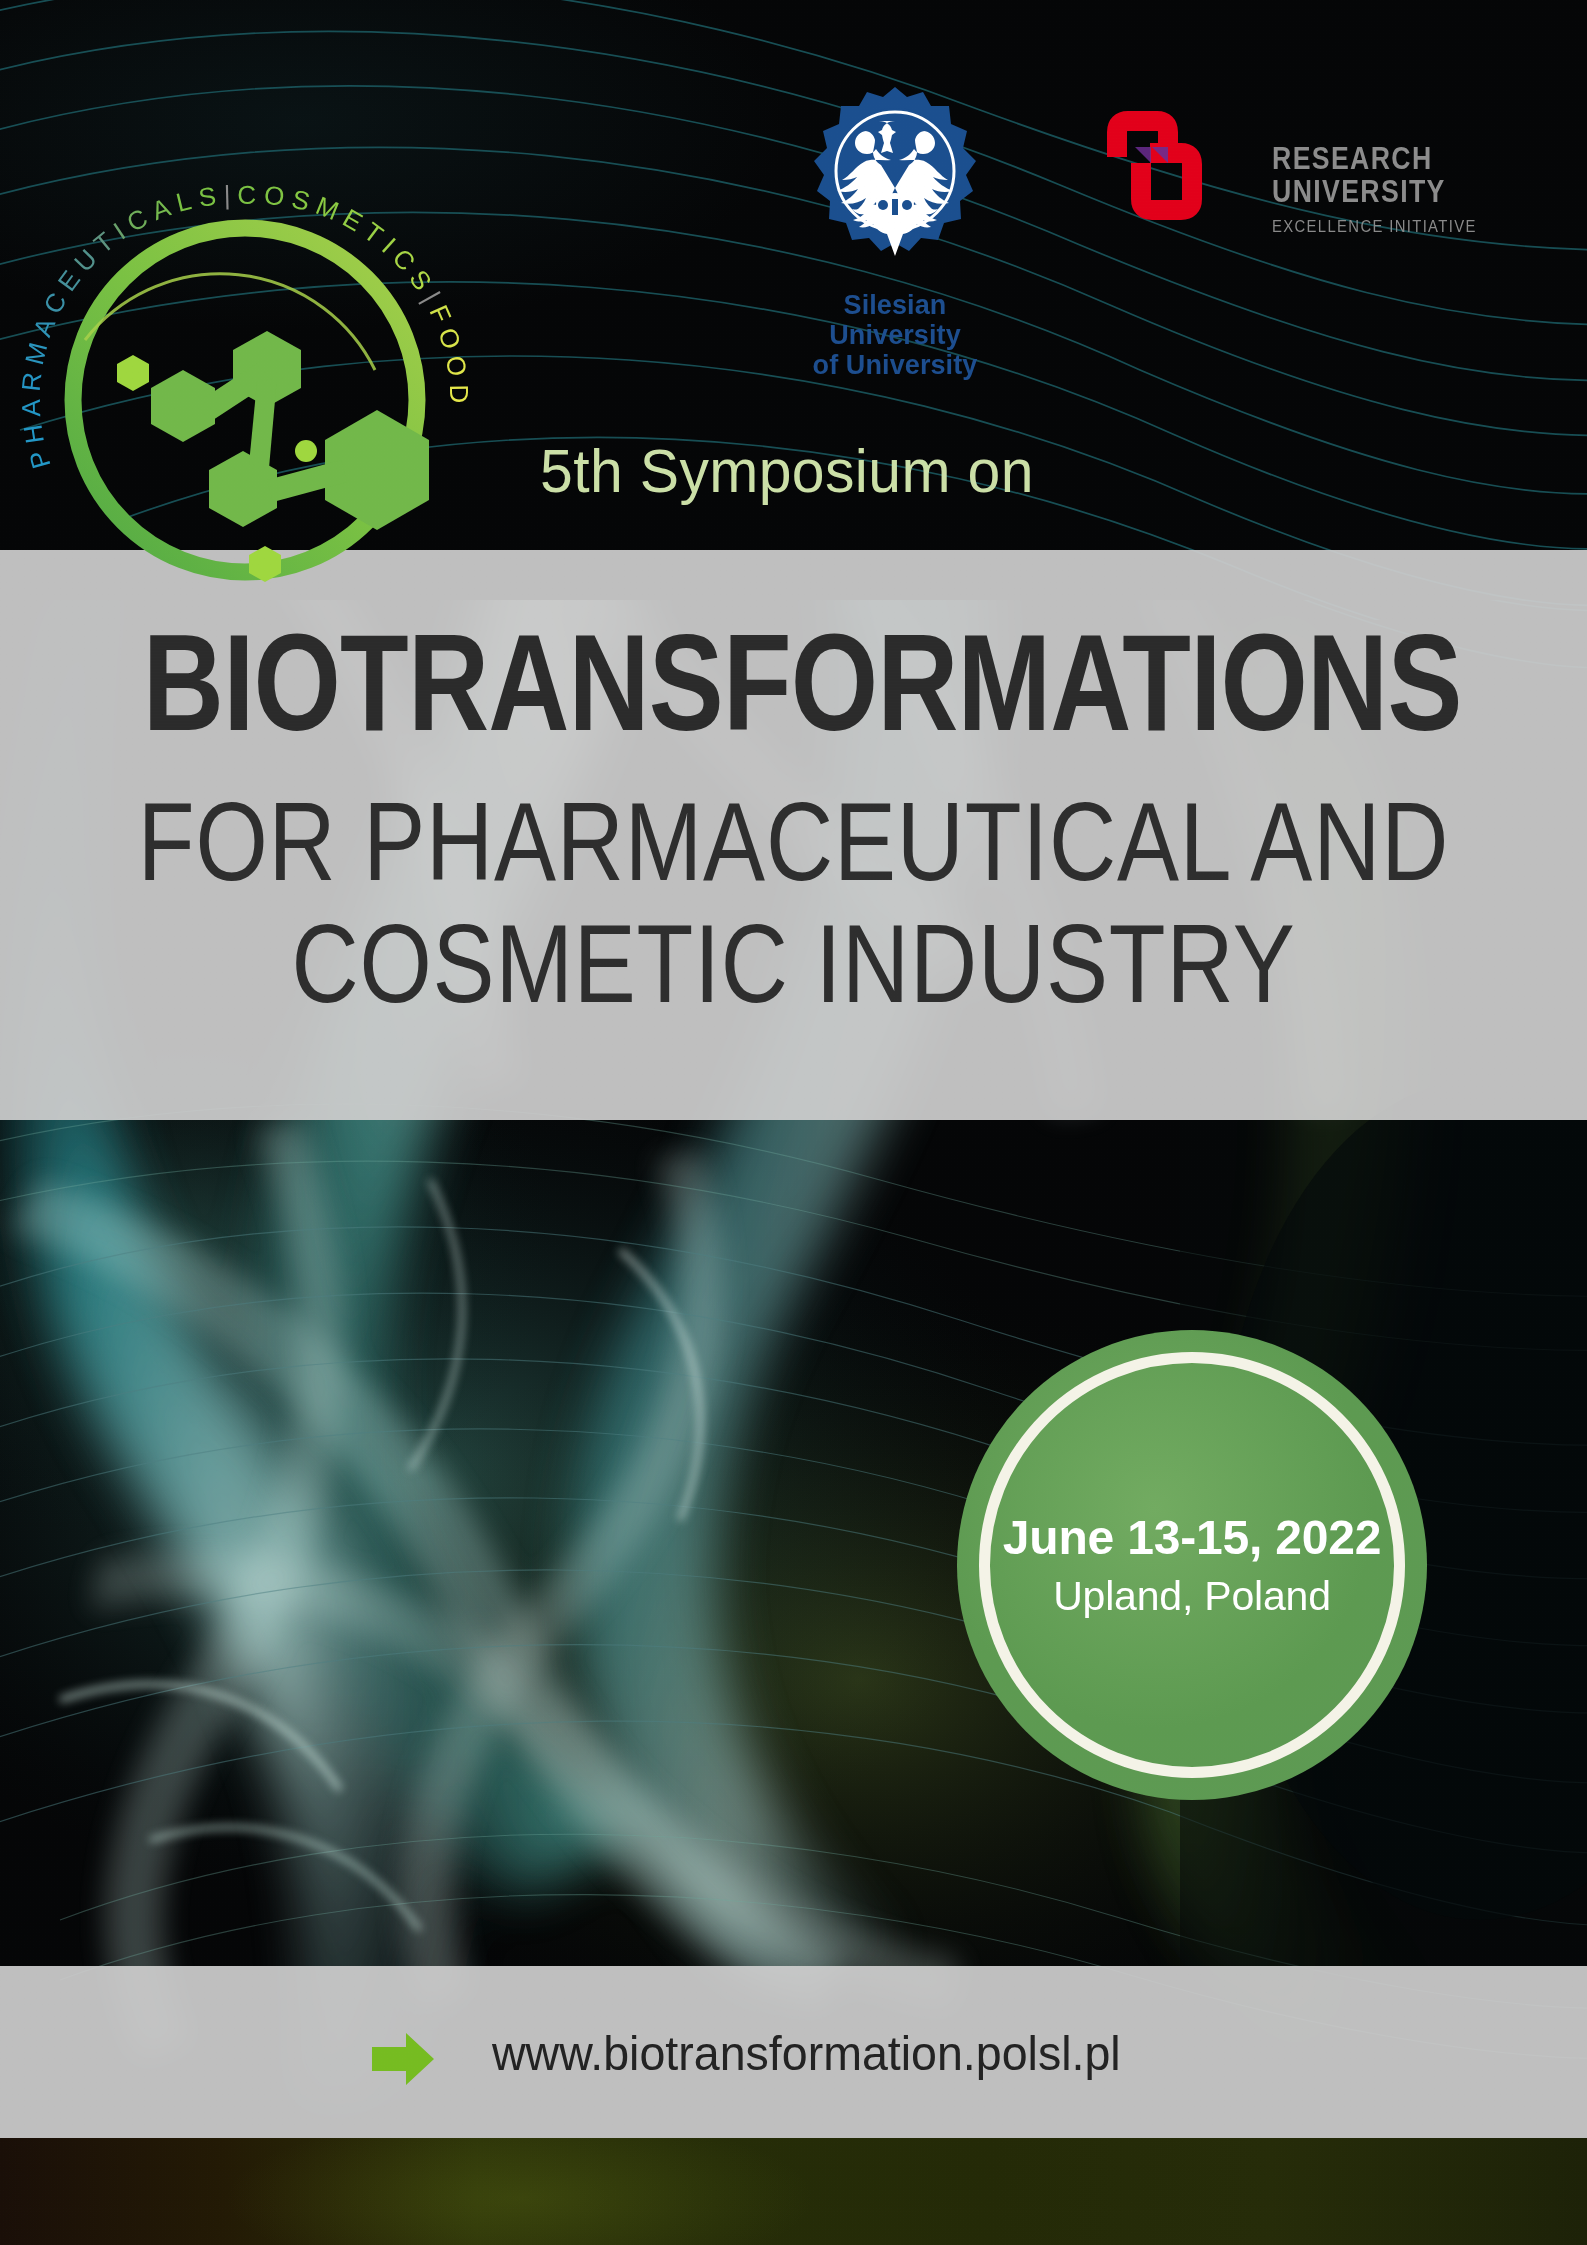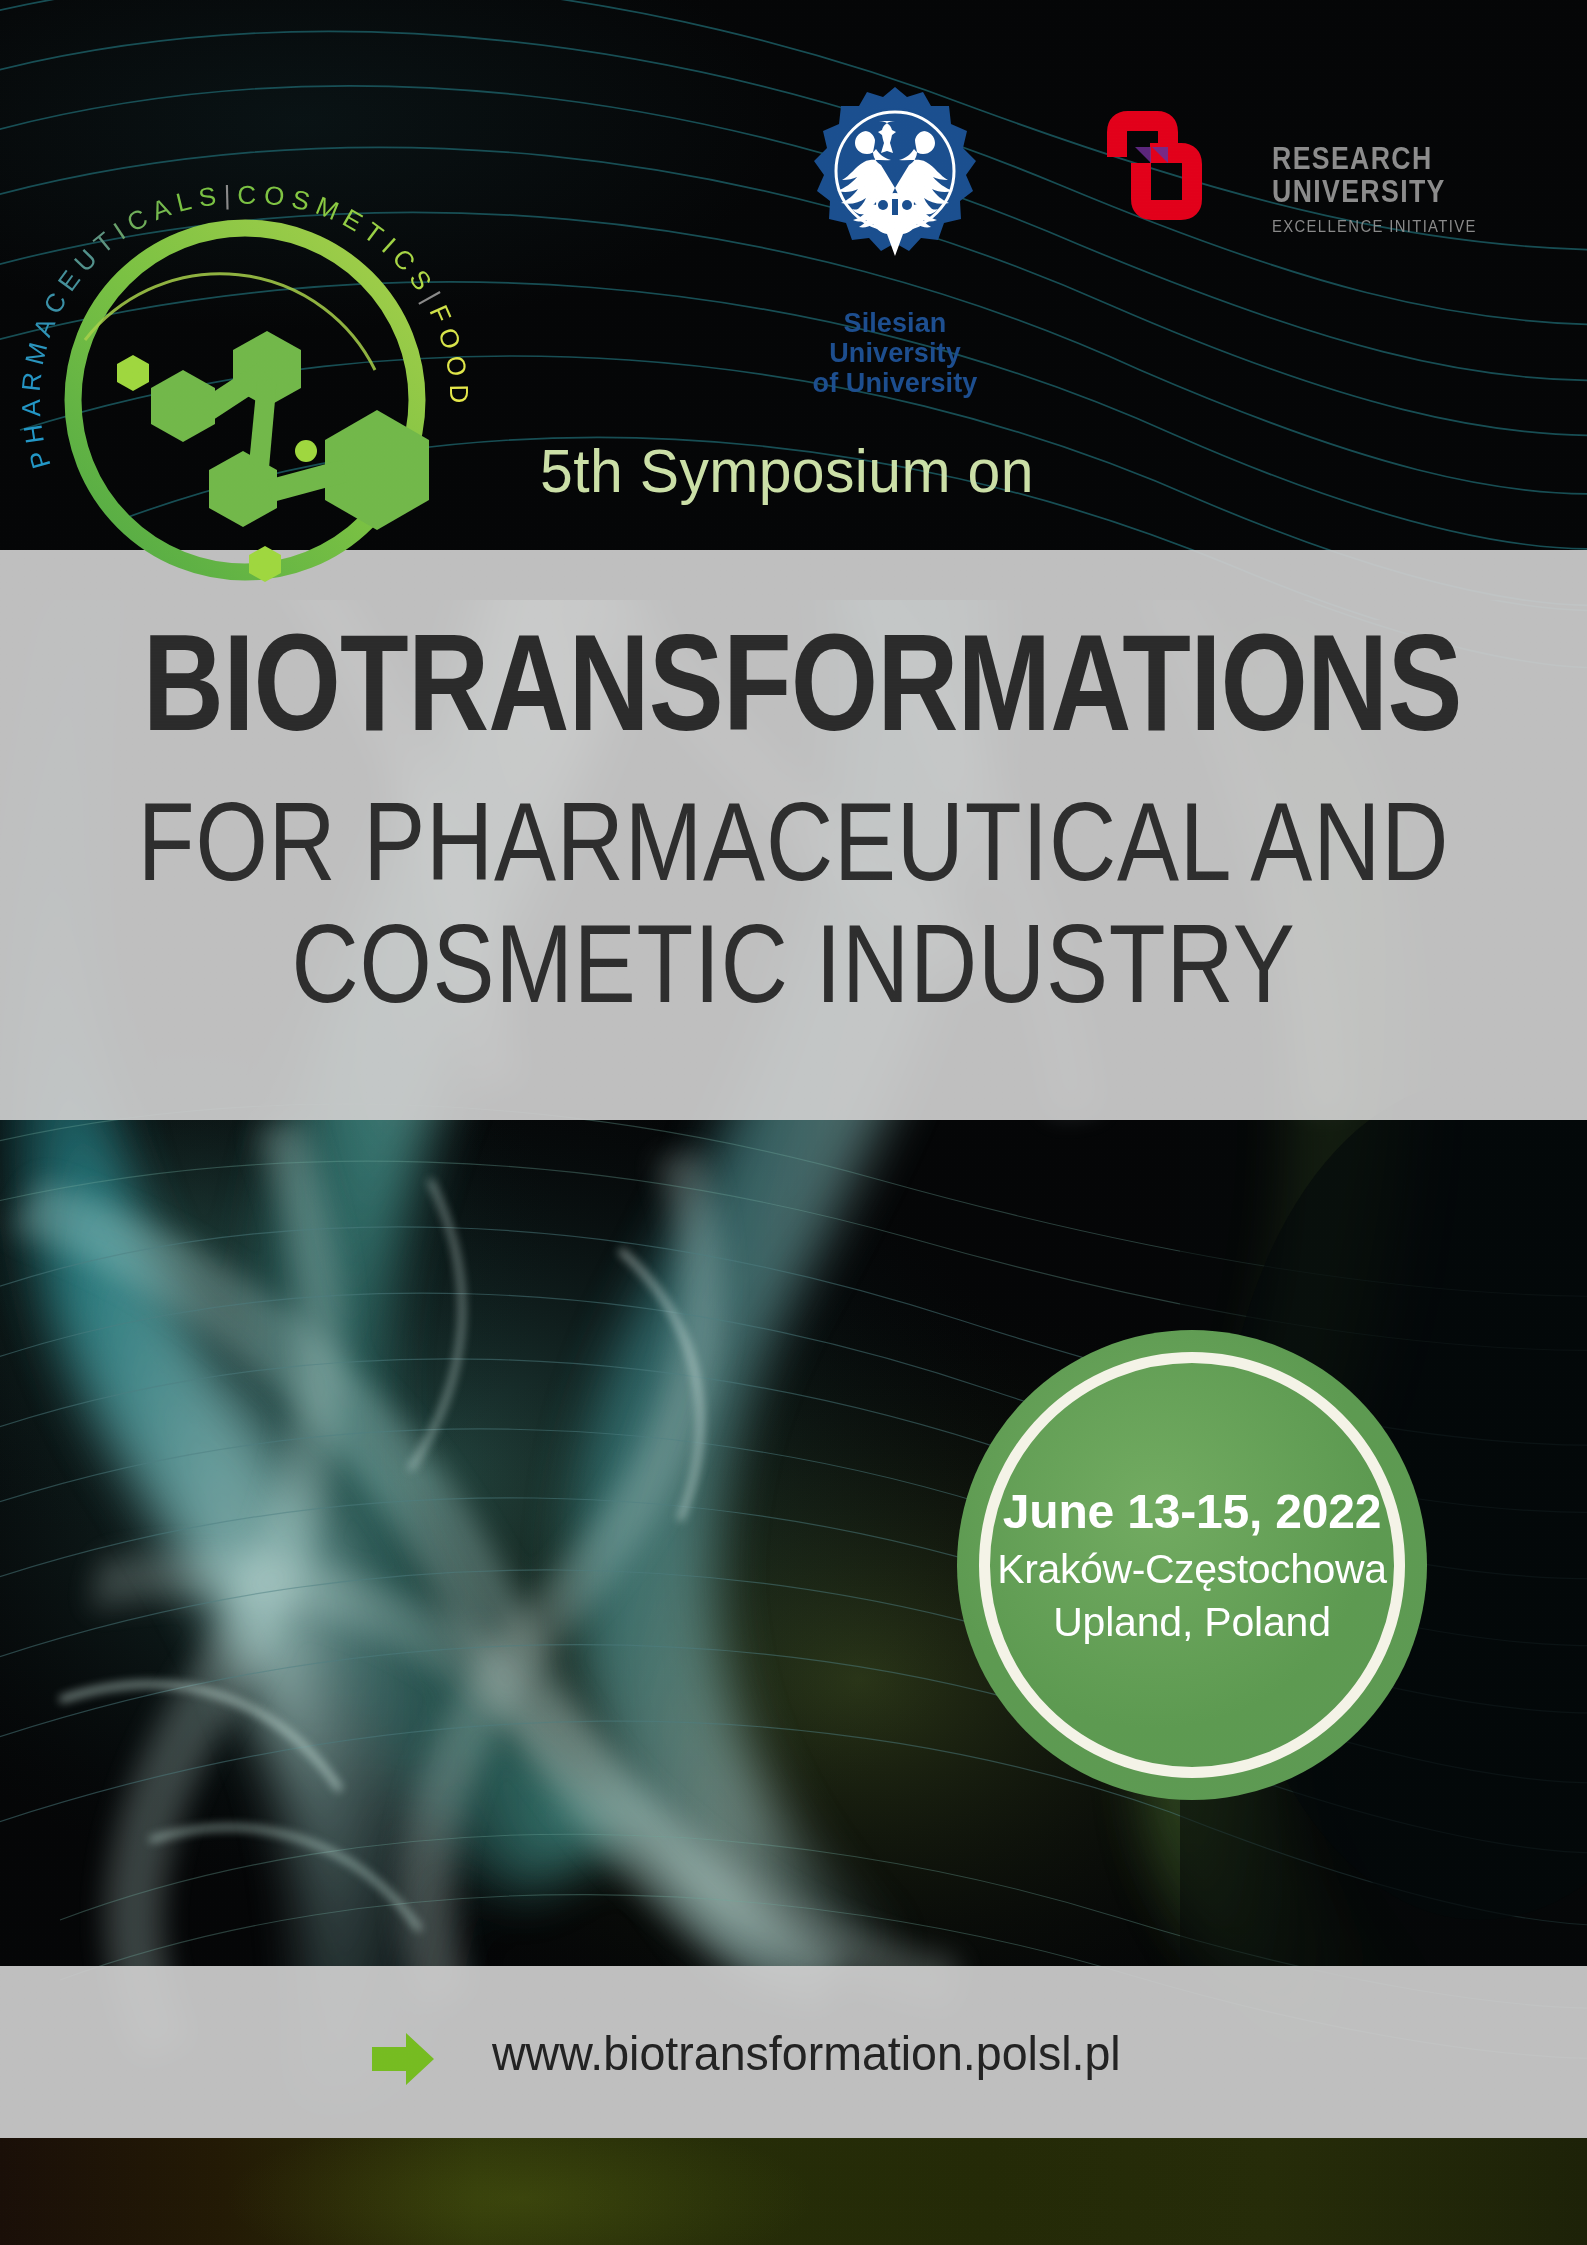--- a/index.html
+++ b/index.html
@@ -42,21 +42,21 @@
   }
   .banner-footer{
     position:absolute;left:0;top:1966px;width:1587px;height:172px;
     background:rgba(205,205,205,.93);
   }
 
   
   .logo-sut{position:absolute;left:795px;top:85px;width:200px;height:200px;}
   .logo-sut svg{display:block;width:200px;height:200px;}
   .sut-caption{
-    position:absolute;left:770px;top:308px;width:250px;
+    position:absolute;left:770px;top:290px;width:250px;
     text-align:center;color:#1d4e8f;
     font-family:"Liberation Sans",sans-serif;
     font-size:27px;line-height:1.12;font-weight:600;
     letter-spacing:.1px;
   }
   .sut-caption div{display:block;}
 
   .logo-ru{position:absolute;left:1095px;top:95px;width:160px;height:140px;}
   .logo-ru svg{display:block;}
   .ru-text{position:absolute;left:1272px;top:143px;}
@@ -370,21 +370,20 @@
 
   <div class="symposium">5th Symposium on</div>
   <div class="title-main">BIOTRANSFORMATIONS</div>
   <div class="title-sub l1">FOR PHARMACEUTICAL AND</div>
   <div class="title-sub l2">COSMETIC INDUSTRY</div>
 
   <div class="date-badge">
     <div class="ring"></div>
     <div class="dates">
       <div class="d-line1">June 13-15, 2022</div>
-      <div class="d-line2">Kraków-Częstochowa</div>
       <div class="d-line3">Upland, Poland</div>
     </div>
   </div>
 
   <svg class="footer-arrow" viewBox="0 0 62 52">
     <path d="M0 14 H34 V0 L62 26 L34 52 V38 H0 Z" fill="#76bc21"></path>
   </svg>
   <div class="footer-url">www.biotransformation.polsl.pl</div>
 
   <div class="grain"></div>

